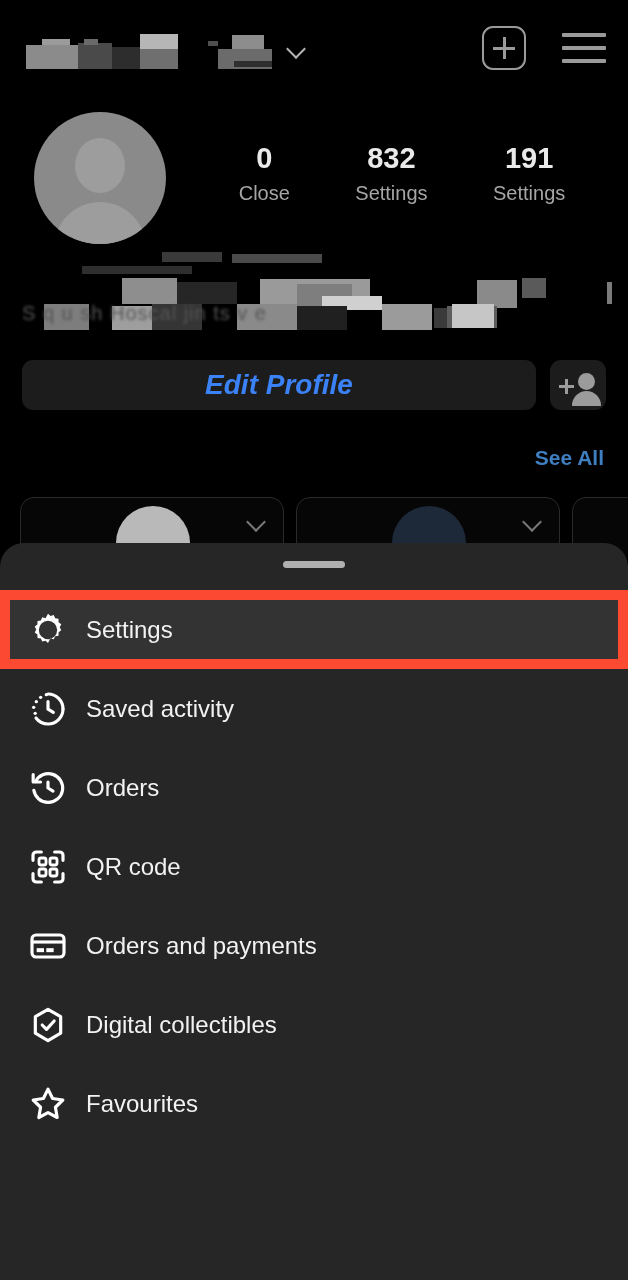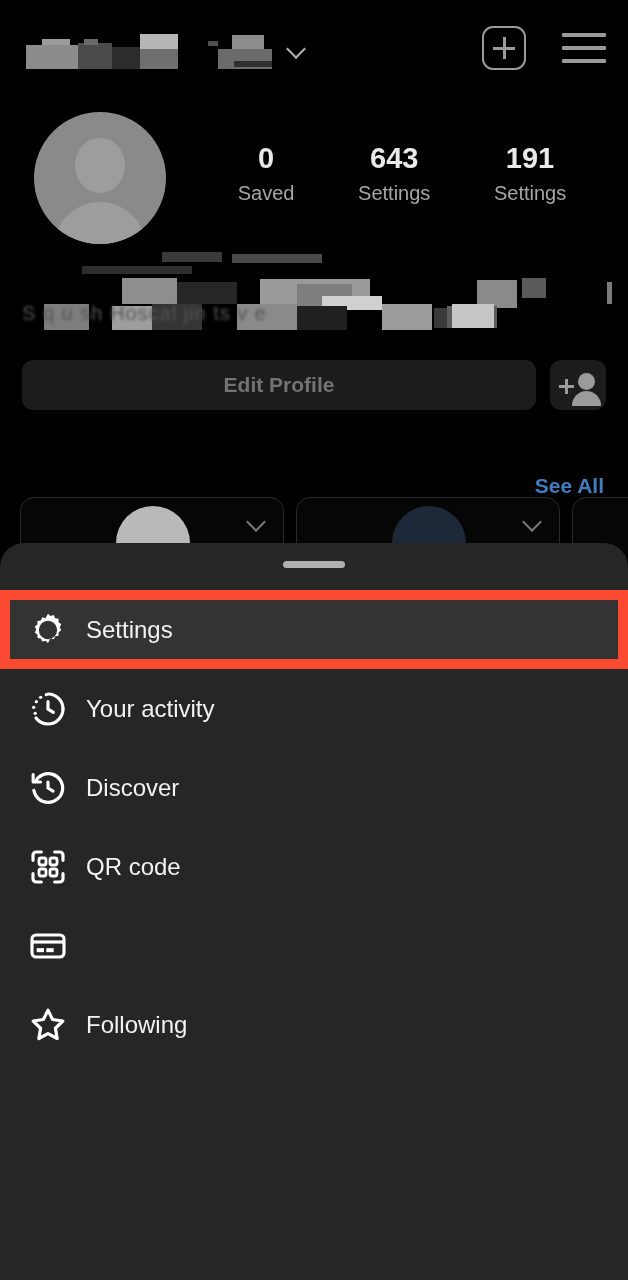--- a/index.html
+++ b/index.html
@@ -64,35 +64,35 @@
   .bio span.txt {
     position:absolute; left:0; top:50px; color:#555; font-size:20px;
     letter-spacing:1px; filter:blur(1.6px); white-space:nowrap;
   }
 
   
   .btn-row { position:absolute; top:360px; left:22px; width:584px; height:50px; display:flex; gap:14px; }
   .edit-profile {
     flex:1; background:#1c1c1c; border-radius:11px;
     display:flex; align-items:center; justify-content:center;
-    color:#737373; font-size:21px; font-weight:bold;
+    color:#3b82f6; font-size:28px; font-weight:bold;font-style:italic;
   }
   .add-person {
     width:56px; background:#1c1c1c; border-radius:11px; position:relative;
   }
   .add-person .ph { position:absolute; left:28px; top:13px; width:17px; height:17px; border-radius:50%; background:#9b9b9b; }
   .add-person .pb { position:absolute; left:22px; top:31px; width:29px; height:15px; border-radius:15px 15px 0 0; background:#9b9b9b; }
   .add-person .ch, .add-person .cv { position:absolute; background:#9b9b9b; }
   .add-person .ch { left:9px; top:25px; width:15px; height:3px; }
   .add-person .cv { left:15px; top:19px; width:3px; height:15px; }
 
   
   .discover-row { position:absolute; top:446px; left:24px; width:580px; display:flex; align-items:baseline; }
   .discover-title { font-size:22px; color:#c2c2c2; }
-  .see-all { margin-left:auto; font-size:21px; color:#3f7fc1; font-weight:bold;margin-top:28px; }
+  .see-all { margin-left:auto; font-size:21px; color:#3f7fc1; font-weight:bold; }
 
   .cards { position:absolute; top:497px; left:20px; width:620px; height:60px; display:flex; gap:12px; overflow:hidden; }
   .card {
     width:264px; height:120px; border:1px solid #2a2a2a; border-radius:14px;
     position:relative; flex:0 0 auto; background:#060606;
   }
   .card .cchev { position:absolute; right:16px; top:14px; width:20px; height:20px; }
   .card .cchev::before {
     content:""; position:absolute; left:2px; top:3px; width:12px; height:12px;
     border-right:2px solid #777; border-bottom:2px solid #777; transform:rotate(45deg);
@@ -162,24 +162,24 @@
   </div>
 
   <div class="profile-row">
     <div class="avatar">
       <div class="head"></div>
         <div class="body"></div>
     </div>
     <div class="stats">
       <div class="stat">
         <div class="stat-num">0</div>
-        <div class="stat-lbl">Saved</div>
+        <div class="stat-lbl">Close</div>
       </div>
       <div class="stat">
-        <div class="stat-num">643</div>
+        <div class="stat-num">832</div>
         <div class="stat-lbl">Settings</div>
       </div>
       <div class="stat">
         <div class="stat-num">191</div>
         <div class="stat-lbl">Settings</div>
       </div>
     </div>
   </div>
 
   <div class="bio">
@@ -254,32 +254,32 @@
             <path d="M21 12a9 9 0 01-9 9 9 9 0 01-7.2-3.6" fill="none" stroke="#fff" stroke-width="1.9" stroke-linecap="round"></path>
             <path d="M21 12a9 9 0 00-9-9" fill="none" stroke="#fff" stroke-width="1.9" stroke-linecap="round"></path>
             <path d="M12 7.5V12l3.2 2" fill="none" stroke="#fff" stroke-width="1.9" stroke-linecap="round"></path>
             <circle cx="4.3" cy="14.6" r="1" fill="#fff"></circle>
             <circle cx="3.4" cy="11" r="1" fill="#fff"></circle>
             <circle cx="5" cy="7.6" r="1" fill="#fff"></circle>
             <circle cx="7.6" cy="5" r="1" fill="#fff"></circle>
             <circle cx="11" cy="3.4" r="1" fill="#fff"></circle>
           </svg>
         </div>
-        <div class="lbl">Your activity</div>
+        <div class="lbl">Saved activity</div>
       </div>
 
       <div class="menu-item">
         <div class="ic">
           <svg viewBox="0 0 24 24" width="40" height="40" aria-hidden="true">
             <path d="M4.5 8.2A8.6 8.6 0 1112 20.6a8.6 8.6 0 01-8.5-7.2" fill="none" stroke="#fff" stroke-width="1.9" stroke-linecap="round"></path>
             <path d="M3.1 4v4.4h4.4" fill="none" stroke="#fff" stroke-width="1.9" stroke-linecap="round" stroke-linejoin="round"></path>
             <path d="M12 8.4V12l3 1.9" fill="none" stroke="#fff" stroke-width="1.9" stroke-linecap="round"></path>
           </svg>
         </div>
-        <div class="lbl">Discover</div>
+        <div class="lbl">Orders</div>
       </div>
 
       <div class="menu-item">
         <div class="ic">
           <svg viewBox="0 0 24 24" width="40" height="40" aria-hidden="true">
             <path d="M3 8V5a2 2 0 012-2h3M16 3h3a2 2 0 012 2v3M21 16v3a2 2 0 01-2 2h-3M8 21H5a2 2 0 01-2-2v-3" fill="none" stroke="#fff" stroke-width="1.9" stroke-linecap="round"></path>
             <rect x="6.6" y="6.6" width="4.2" height="4.2" rx="1.2" fill="none" stroke="#fff" stroke-width="1.7"></rect>
             <rect x="13.2" y="6.6" width="4.2" height="4.2" rx="1.2" fill="none" stroke="#fff" stroke-width="1.7"></rect>
             <rect x="6.6" y="13.2" width="4.2" height="4.2" rx="1.2" fill="none" stroke="#fff" stroke-width="1.7"></rect>
             <rect x="13.2" y="13.2" width="4.2" height="4.2" rx="1.2" fill="none" stroke="#fff" stroke-width="1.7"></rect>
@@ -291,31 +291,41 @@
 
       <div class="menu-item">
         <div class="ic">
           <svg viewBox="0 0 24 24" width="40" height="40" aria-hidden="true">
             <rect x="2.4" y="5.4" width="19.2" height="13.2" rx="2.4" fill="none" stroke="#fff" stroke-width="1.9"></rect>
             <path d="M2.4 9.6h19.2" stroke="#fff" stroke-width="1.9"></path>
             <rect x="5.2" y="13.3" width="4.4" height="2.4" fill="#fff"></rect>
             <rect x="11" y="13.3" width="4.4" height="2.4" fill="#fff"></rect>
           </svg>
         </div>
-      </div>
-
+        <div class="lbl">Orders and payments</div>
+      </div>
+
+      <div class="menu-item">
+        <div class="ic">
+          <svg viewBox="0 0 24 24" width="40" height="40" aria-hidden="true">
+            <path d="M12 2.6l7.6 4.4v9.9L12 21.4 4.4 16.9V7L12 2.6z" fill="none" stroke="#fff" stroke-width="1.9" stroke-linejoin="round"></path>
+            <path d="M8.5 12l2.6 2.6 4.6-5" fill="none" stroke="#fff" stroke-width="1.9" stroke-linecap="round" stroke-linejoin="round"></path>
+          </svg>
+        </div>
+        <div class="lbl">Digital collectibles</div>
+      </div>
 
 
       <div class="menu-item">
         <div class="ic">
           <svg viewBox="0 0 24 24" width="40" height="40" aria-hidden="true">
             <path d="M12 3.1l2.75 5.6 6.15.9-4.45 4.35 1.05 6.15L12 17.2l-5.5 2.9 1.05-6.15L3.1 9.6l6.15-.9L12 3.1z" fill="none" stroke="#fff" stroke-width="1.9" stroke-linejoin="round"></path>
           </svg>
         </div>
-        <div class="lbl">Following</div>
+        <div class="lbl">Favourites</div>
       </div>
 
     </div>
 
     <div class="highlight"></div>
   </div>
 
 </div>
 
 </body></html>

